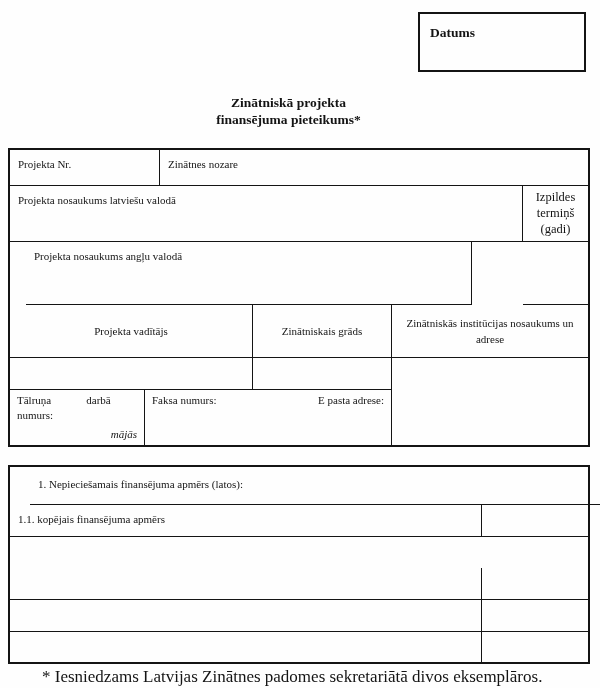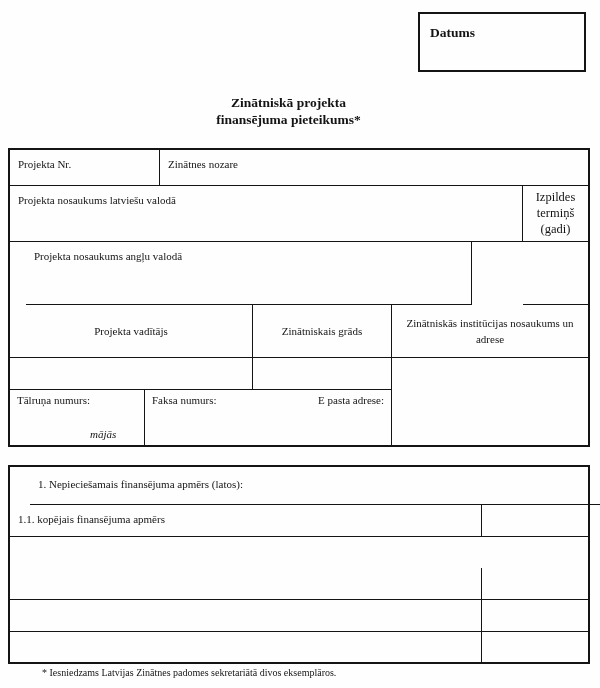--- a/index.html
+++ b/index.html
@@ -39,21 +39,21 @@
   .bb { border-bottom: 1px solid #141414; }
   .bold { font-weight: normal; }
   .ctr {
     display: flex; align-items: center; justify-content: center;
     text-align: center; padding: 0 4px;
   }
   .col { display: flex; flex-direction: row; padding: 3px 7px 3px; }
   .col .push-bottom { margin-top: auto; font-style: italic; }
   .footnote {
     position: absolute; left: 42px; top: 667px;
-    font-size: 10px;
+    font-size: 17px;
   }
 </style>
 </head>
 <body>
 
 <div class="datums-box">
   <div class="label">Datums</div>
   <div style="height:28px;"></div>
 </div>
 
@@ -76,20 +76,21 @@
   <div class="cell br bb ctr" style="left:0; top:155px; width:243px; height:53px;">Projekta vadītājs</div>
   <div class="cell br bb ctr" style="left:243px; top:155px; width:139px; height:53px;">Zinātniskais grāds</div>
   <div class="cell bb ctr" style="left:382px; top:155px; width:196px; height:53px; line-height:16px;">Zinātniskās institūcijas nosaukums un adrese</div>
 
   <div class="cell br bb" style="left:0; top:208px; width:243px; height:32px;"></div>
   <div class="cell br bb" style="left:243px; top:208px; width:139px; height:32px;"></div>
   <div class="cell" style="left:382px; top:208px; width:196px; height:87px;"></div>
 
   <div class="cell br col" style="left:0; top:240px; width:135px; height:55px;">
     <span>Tālruņa numurs:</span>
+    <span>darbā</span>
     <span class="push-bottom">mājās</span>
   </div>
   <div class="cell br col" style="left:135px; top:240px; width:247px; height:55px; justify-content:space-between;">
     <span>Faksa numurs:</span>
     <span>E pasta adrese:</span>
   </div>
 </div>
 
 <div class="tbl" style="left:8px; top:465px; width:582px; height:199px;">
 

